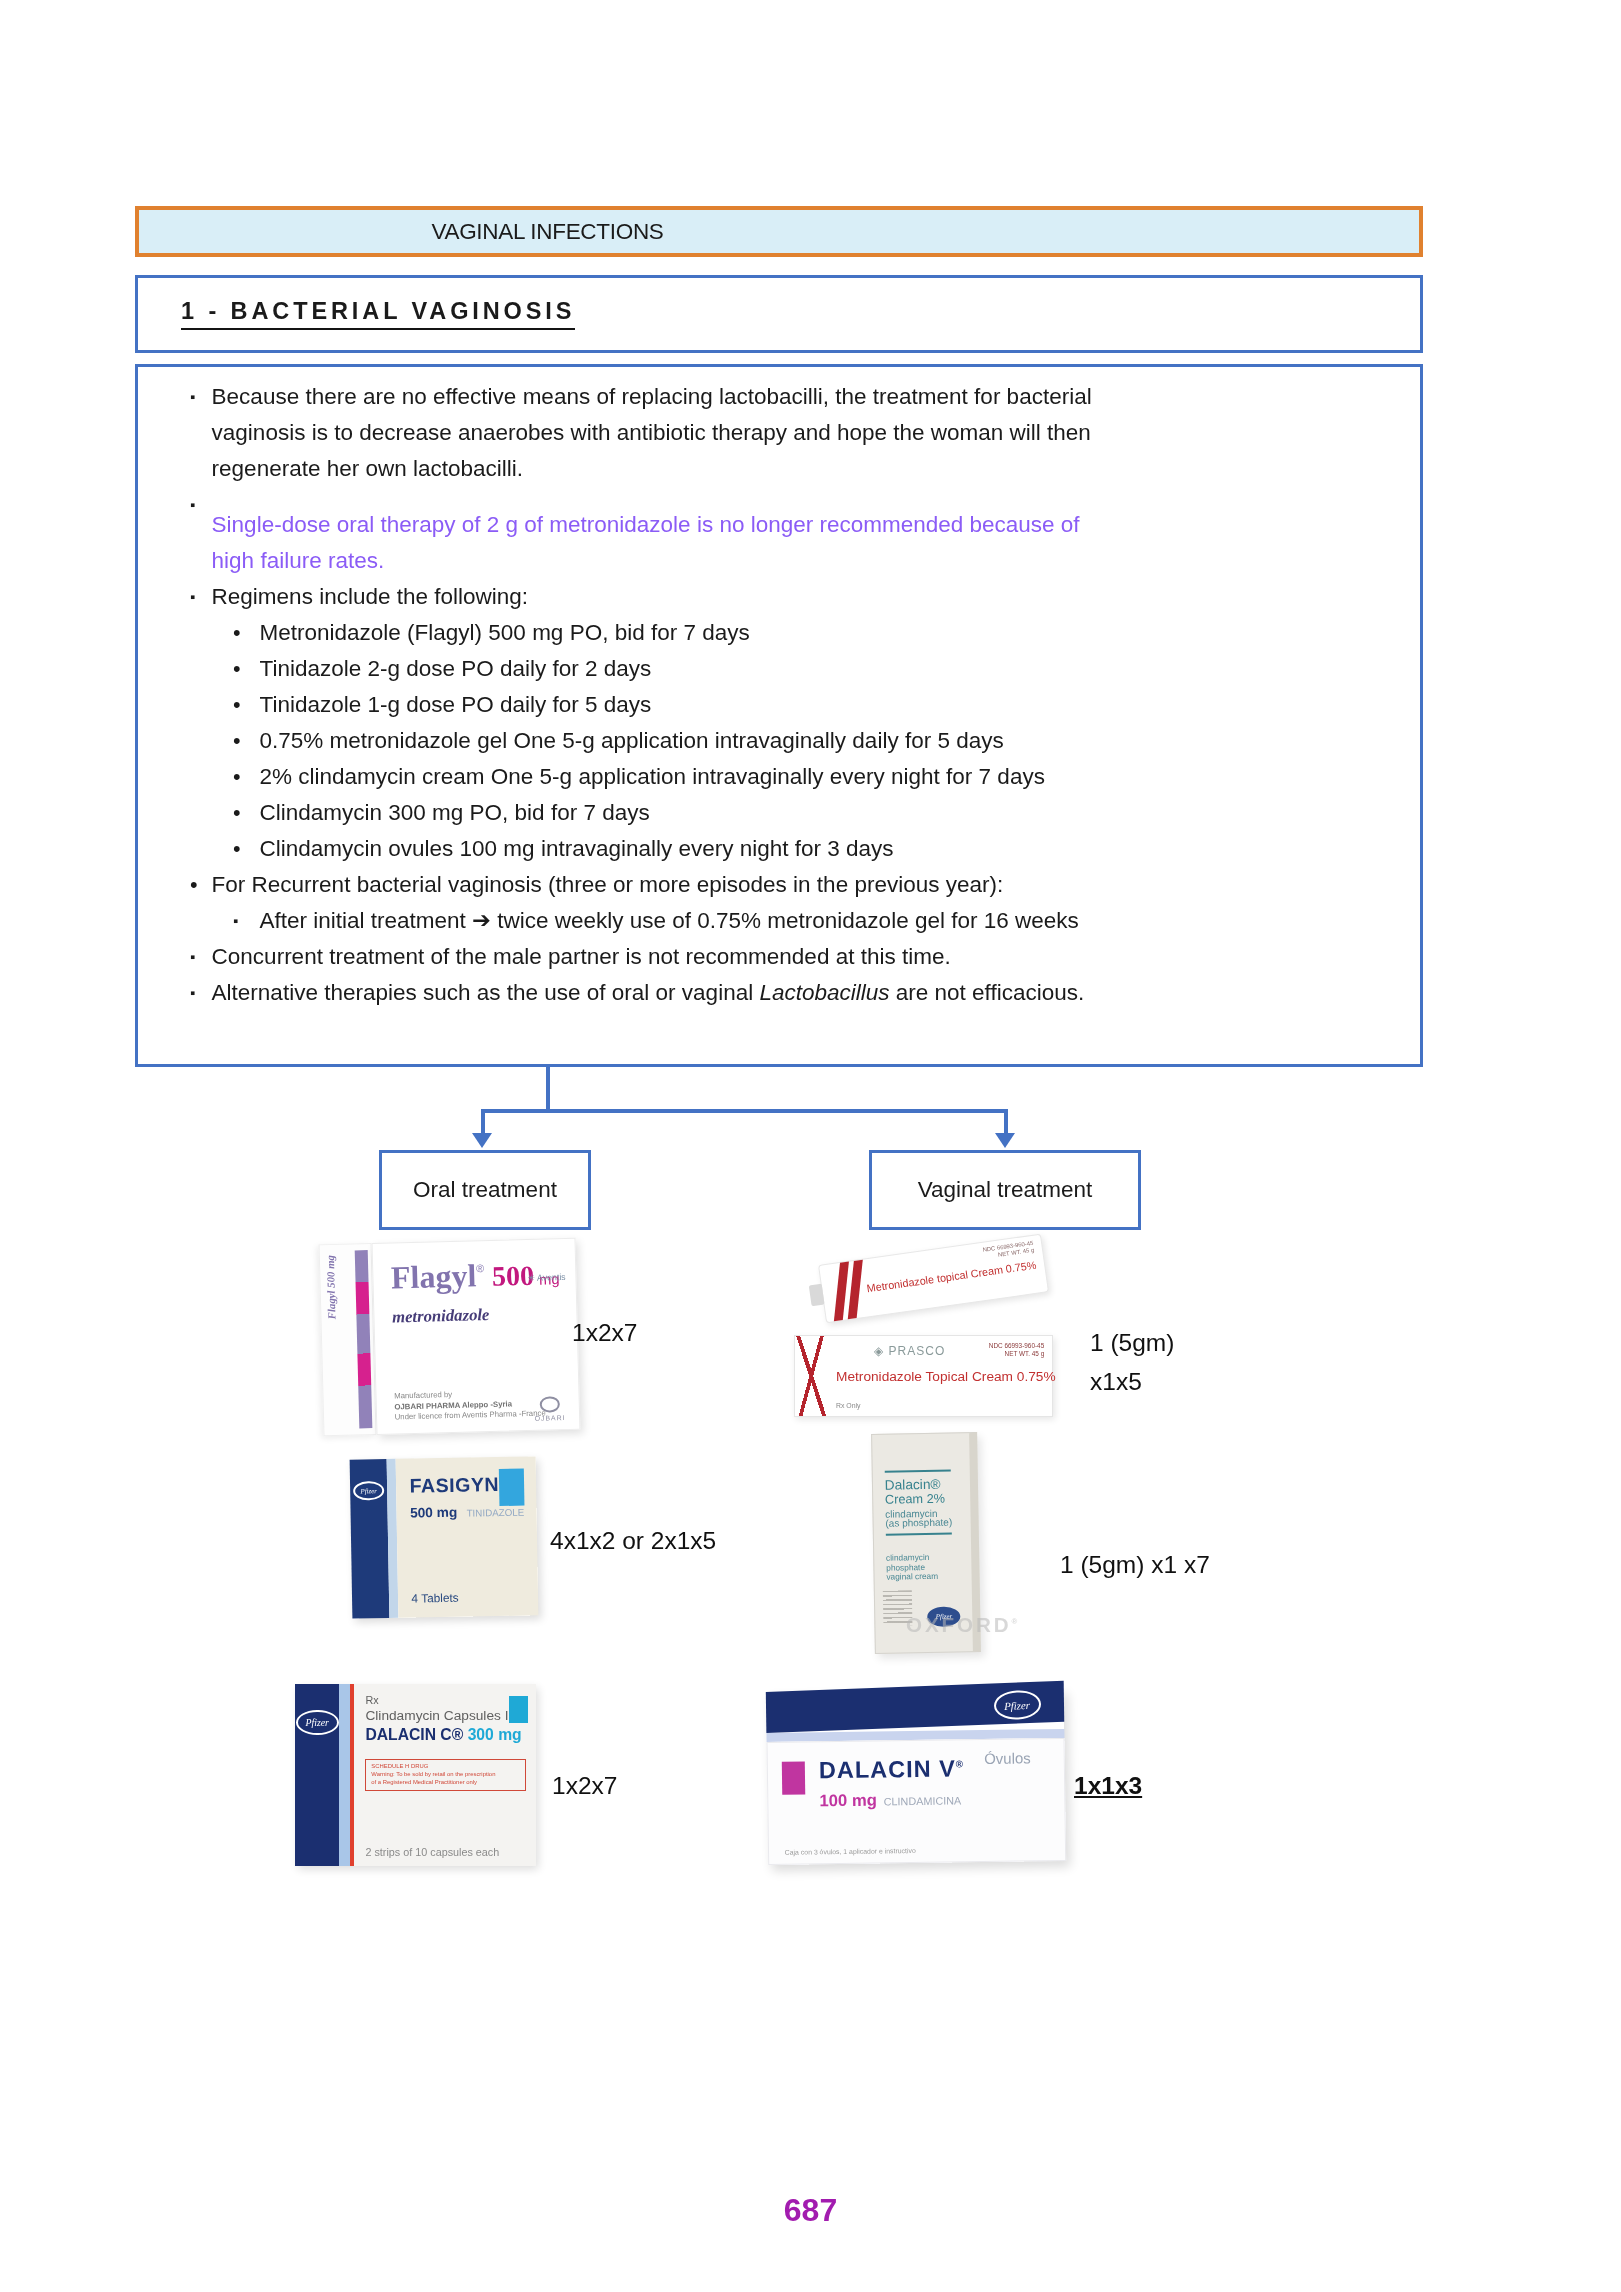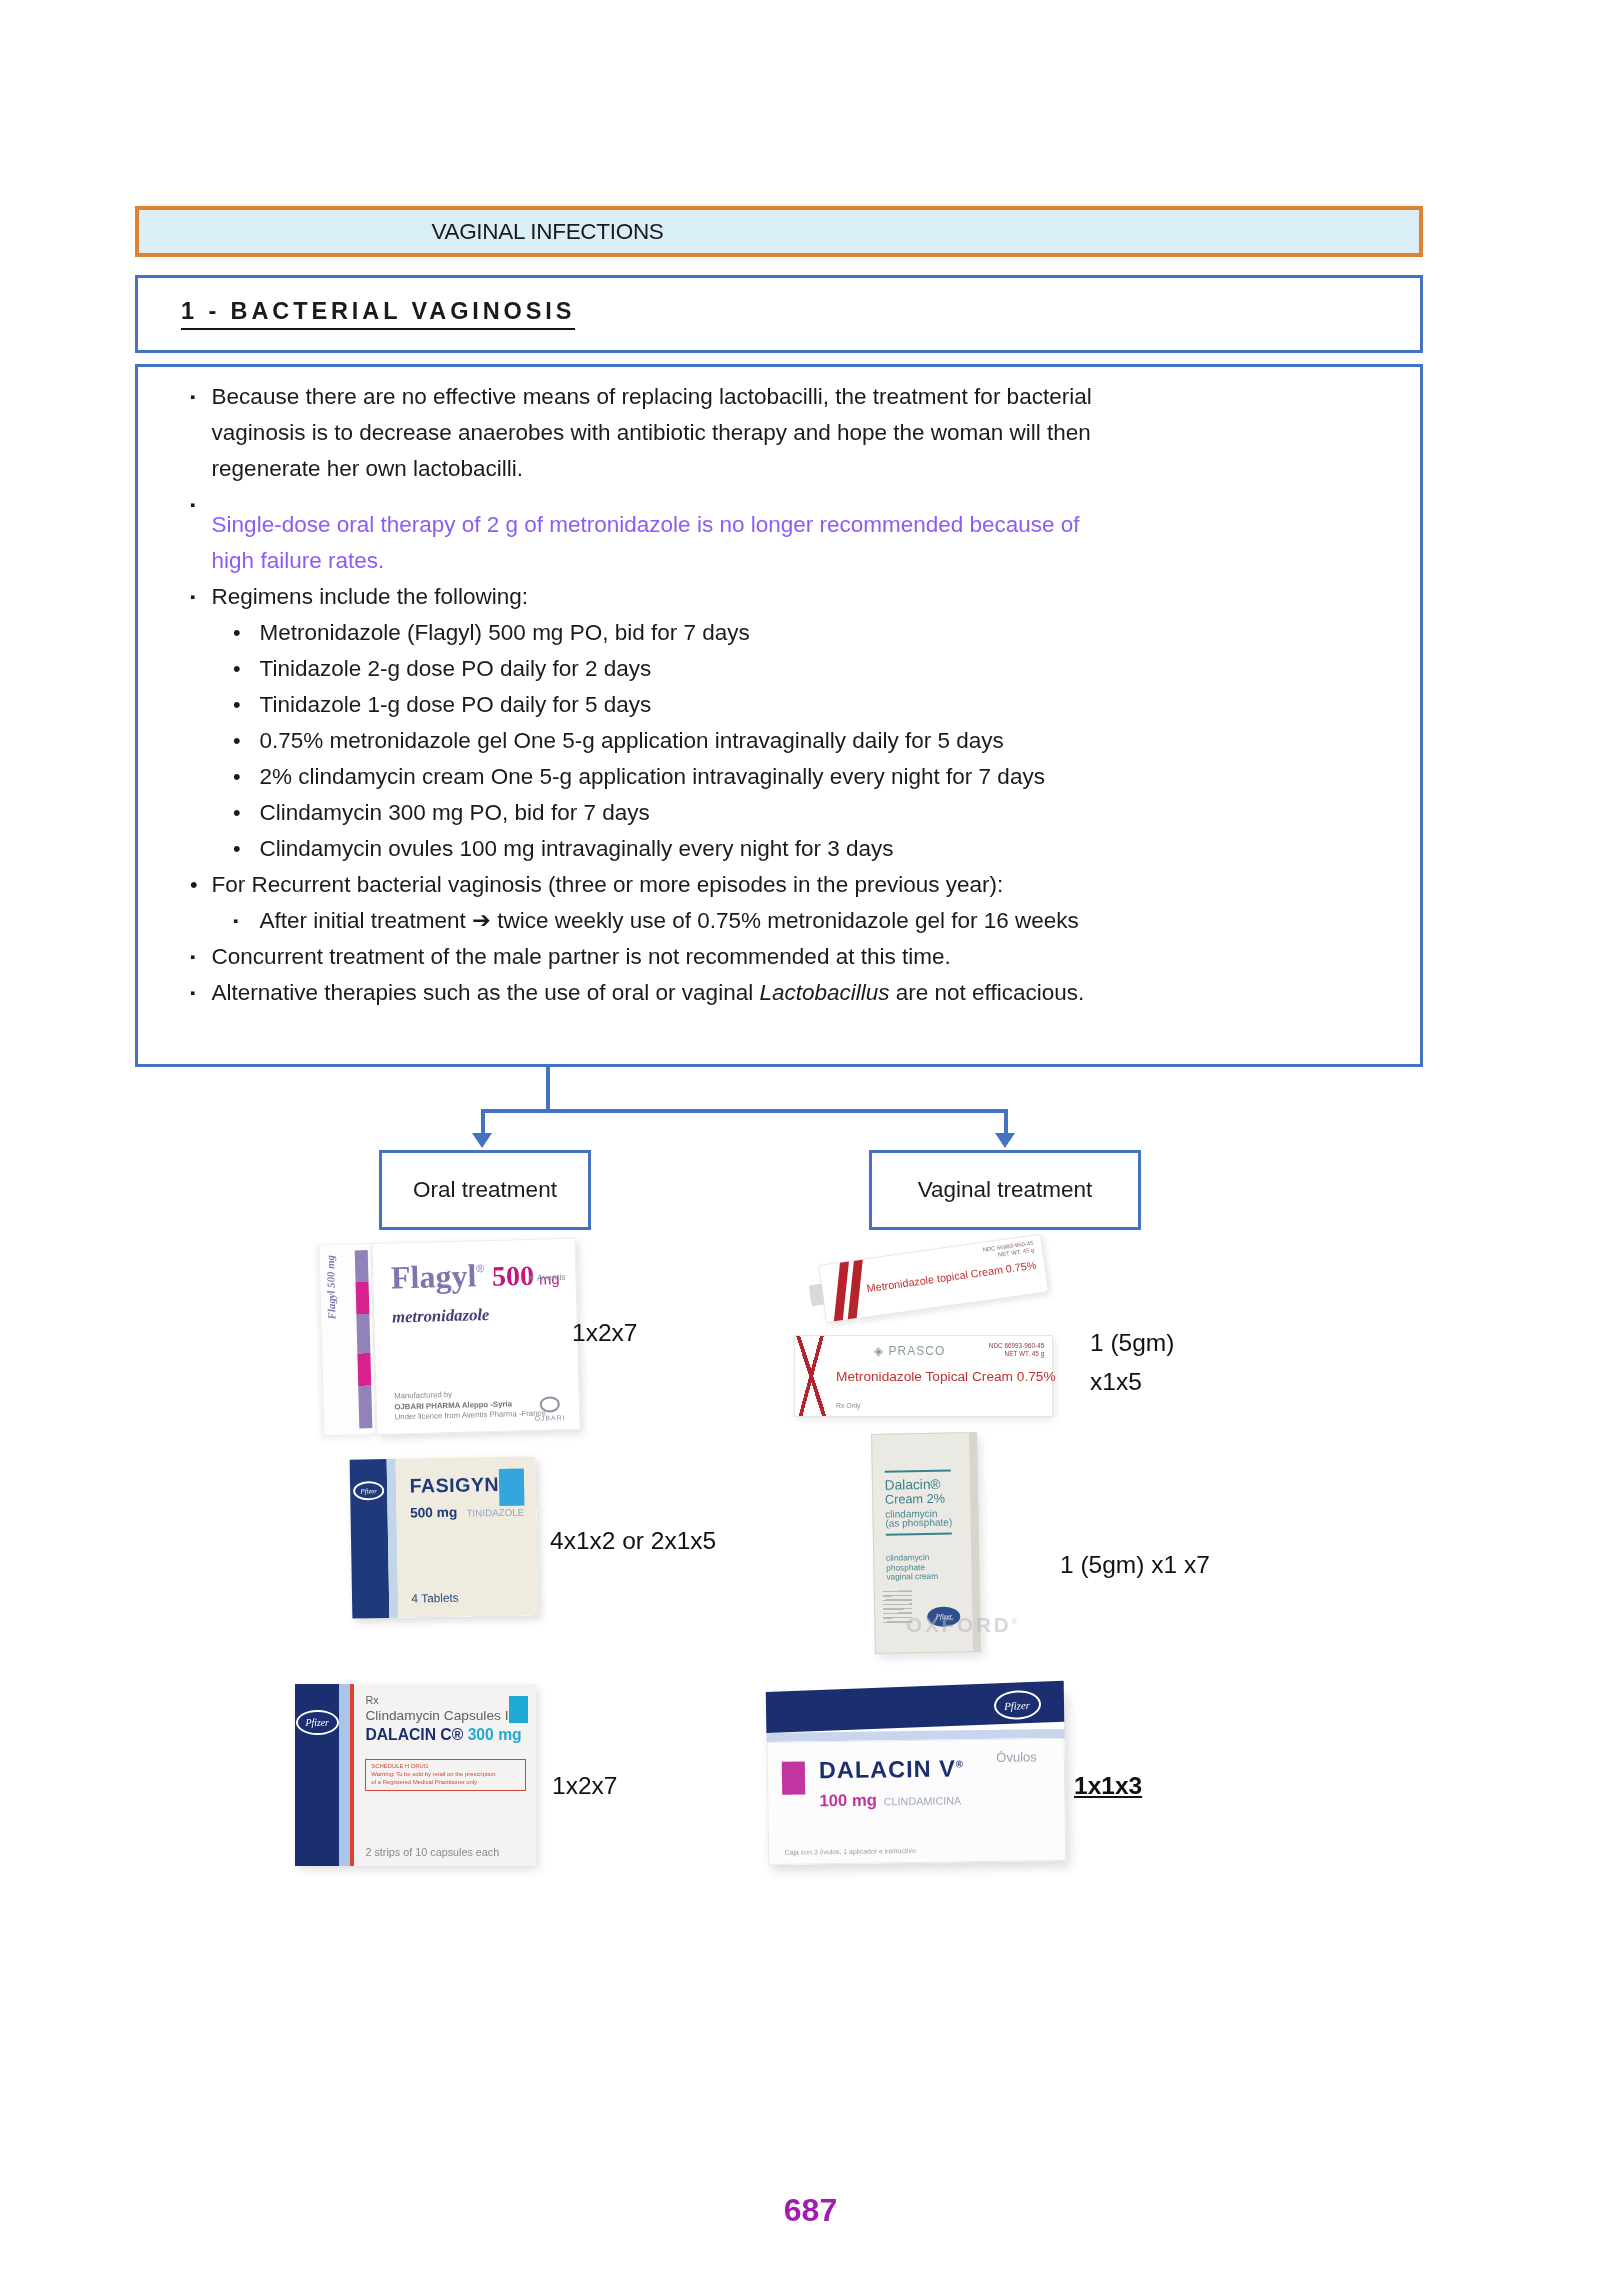--- a/index.html
+++ b/index.html
@@ -162,21 +162,21 @@
              font-size:5.9px;line-height:7.8px;color:#D04838;}
   .dalc-count{position:absolute;left:11.8px;bottom:7.8px;font-size:10.8px;color:#8a8a8a;}
 
   
   .dalv{left:767px;top:1690px;width:298px;height:176px;}
   .dalv-inner{transform:rotate(-0.8deg);box-shadow:3.9px 5.9px 10.8px rgba(0,0,0,.14);}
   .dalv-band{height:41px;background:#1B2F70;position:relative;transform:skewY(-1.4deg);transform-origin:left;}
   .dalv-band .pfizer-oval{position:absolute;right:23.5px;top:7.8px;width:43px;height:25.5px;font-size:10.8px;}
   .dalv-strip{height:8.8px;background:#C9D4EE;}
   .dalv-face{height:123px;background:#FCFCFD;position:relative;border:1px solid #EAEAEE;box-sizing:border-box;}
-  .dalv-form{position:absolute;right:27px;top:9.8px;font-size:13px;color:#9AA4B4;padding-left:39px;}
+  .dalv-form{position:absolute;right:33px;top:9.8px;font-size:15px;color:#9AA4B4;padding-left:39px;}
   .dalv-sq{position:absolute;left:13.7px;top:19.6px;width:23.5px;height:33px;background:#C035A0;}
   .dalv-brand{position:absolute;left:51px;top:15.7px;font-size:23.5px;font-weight:bold;color:#1B2F70;letter-spacing:1px;}
   .dalv-reg{font-size:9.8px;vertical-align:super;}
   .dalv-row{position:absolute;left:51px;top:49px;display:flex;align-items:baseline;}
   .dalv-strength{font-size:16.7px;font-weight:bold;color:#C035A0;}
   .dalv-generic{font-size:10.8px;color:#9FA8B8;margin-left:6.9px;}
   .dalv-bottom{position:absolute;left:15.7px;bottom:7.8px;font-size:6.9px;color:#9a9a9a;}
 
   
   .pagenum{position:absolute;top:2192px;left:0;width:100%;text-align:center;

